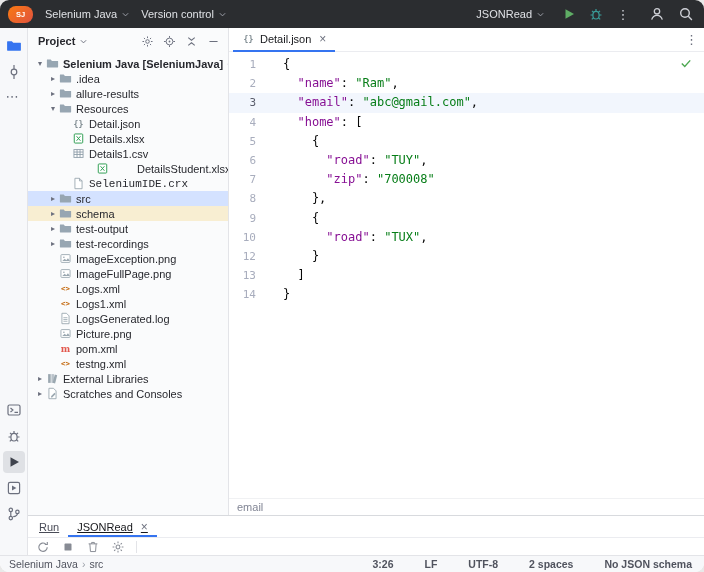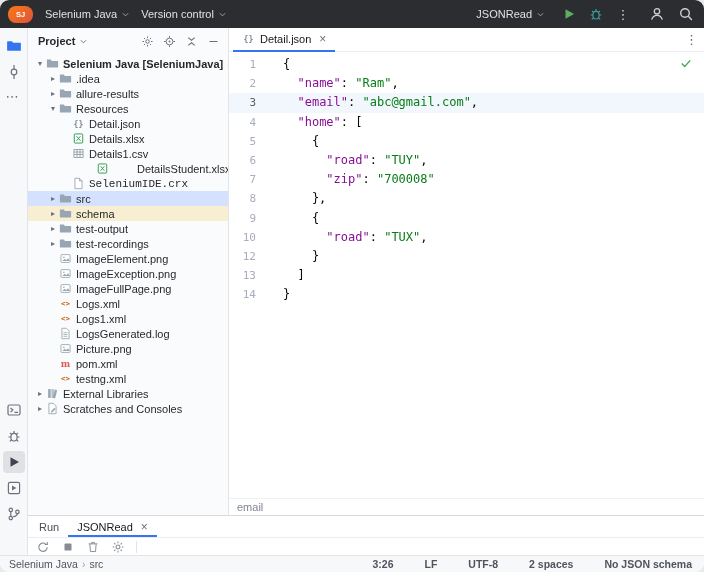--- a/index.html
+++ b/index.html
@@ -61,21 +61,21 @@
   .code-text{white-space:pre;padding-left:10px;}
   .tok-p{color:#080808;}
   .tok-k{color:#871094;}
   .tok-s{color:#067d17;}
   .inspect{position:absolute;top:4px;right:11px;width:14px;height:14px;}
   .breadcrumbs{height:17px;flex:none;border-top:1px solid #f0f1f3;display:flex;align-items:center;padding:0 8px;color:#818594;background:#fff;font-size:11px;}
 
   
   .bottom-panel{height:40px;flex:none;border-top:1px solid #d8dade;background:#fff;display:flex;flex-direction:column;}
   .bp-tabs{height:22px;flex:none;display:flex;align-items:stretch;padding:0 2px;border-bottom:1px solid #ebecf0;}
-  .bp-tab{display:flex;align-items:center;gap:5px;padding:0 9px;color:#494b57;}
+  .bp-tab{display:flex;align-items:center;gap:5px;padding:0 9px;color:#494b57;text-decoration:underline;}
   .bp-tab.active{box-shadow:inset 0 -2px 0 #3574f0;color:#17181c;}
   .bp-toolbar{flex:1;display:flex;align-items:center;padding:0 8px;gap:11px;color:#878b94;}
   .bp-toolbar span.bp-ic{width:14px;height:14px;display:inline-flex;}
   .bp-div{width:1px;height:12px;background:#e3e4e8;}
 
   
   .statusbar{height:17px;flex:none;background:#f7f8fa;border-top:1px solid #e3e4e8;display:flex;align-items:center;padding:0 12px 0 9px;font-size:10.5px;color:#50535e;}
   .sb-sep{margin:0 4px;color:#9ea2ab;}
   .sb-right{margin-left:auto;display:flex;gap:31px;font-weight:bold;}
 
@@ -365,31 +365,20 @@
                 <span class="t-label">test-output</span>
               </div>
               <div class="tree-row" style="padding-left: 19px;">
                 <span class="t-chev">▸</span>
                 <span class="t-icon" data-icon="folder">
                   <svg viewBox="0 0 16 16" fill="none">
                     <path d="M1.6 3.2h4.2l1.5 1.6h7.1c.3 0 .5.2.5.5v7c0 .3-.2.5-.5.5H1.6c-.3 0-.5-.2-.5-.5V3.7c0-.3.2-.5.5-.5z" fill="#97a6b2"></path>
                   </svg>
                 </span>
                 <span class="t-label">test-recordings</span>
-              </div>
-              <div class="tree-row" style="padding-left: 19px;">
-                <span class="t-chev"></span>
-                <span class="t-icon" data-icon="image">
-                  <svg viewBox="0 0 16 16" fill="none">
-                    <rect x="2.4" y="3.2" width="11.2" height="9.6" rx="1" stroke="#9aa7b0" stroke-width="1.1" fill="#fff"></rect>
-                    <circle cx="6" cy="6.4" r="1" fill="#9aa7b0"></circle>
-                    <path d="m4 11.2 3-3 2 2 2-2.4 2.4 3.4z" fill="#9aa7b0"></path>
-                  </svg>
-                </span>
-                <span class="t-label">ImageElement.png</span>
               </div>
               <div class="tree-row" style="padding-left: 19px;">
                 <span class="t-chev"></span>
                 <span class="t-icon" data-icon="image">
                   <svg viewBox="0 0 16 16" fill="none">
                     <rect x="2.4" y="3.2" width="11.2" height="9.6" rx="1" stroke="#9aa7b0" stroke-width="1.1" fill="#fff"></rect>
                     <circle cx="6" cy="6.4" r="1" fill="#9aa7b0"></circle>
                     <path d="m4 11.2 3-3 2 2 2-2.4 2.4 3.4z" fill="#9aa7b0"></path>
                   </svg>
                 </span>

